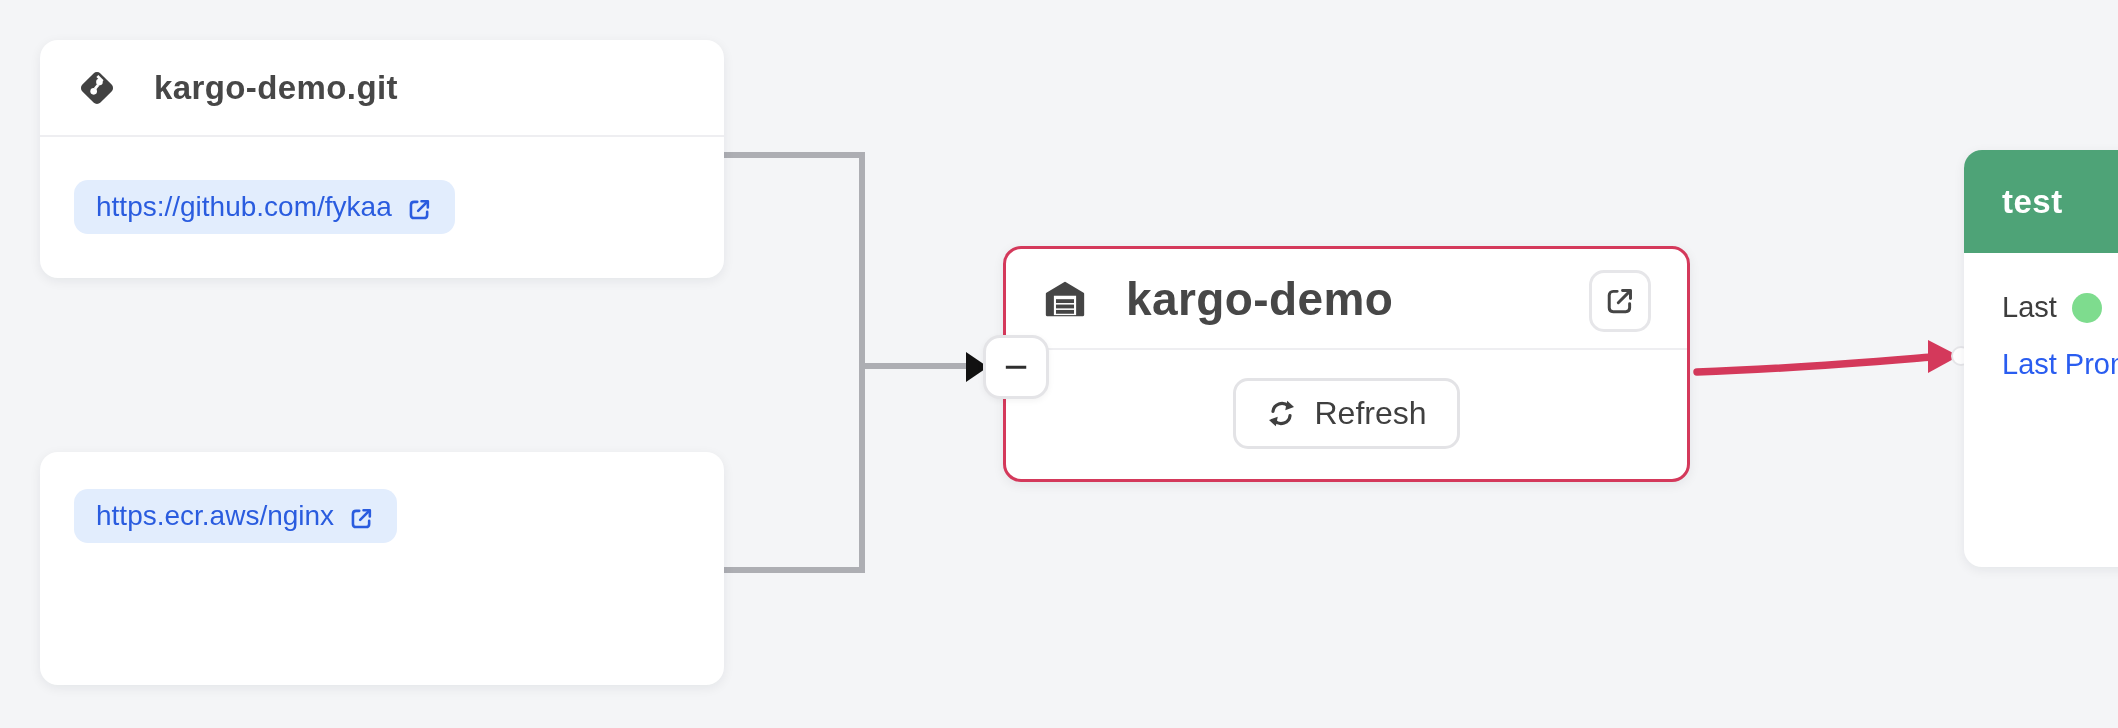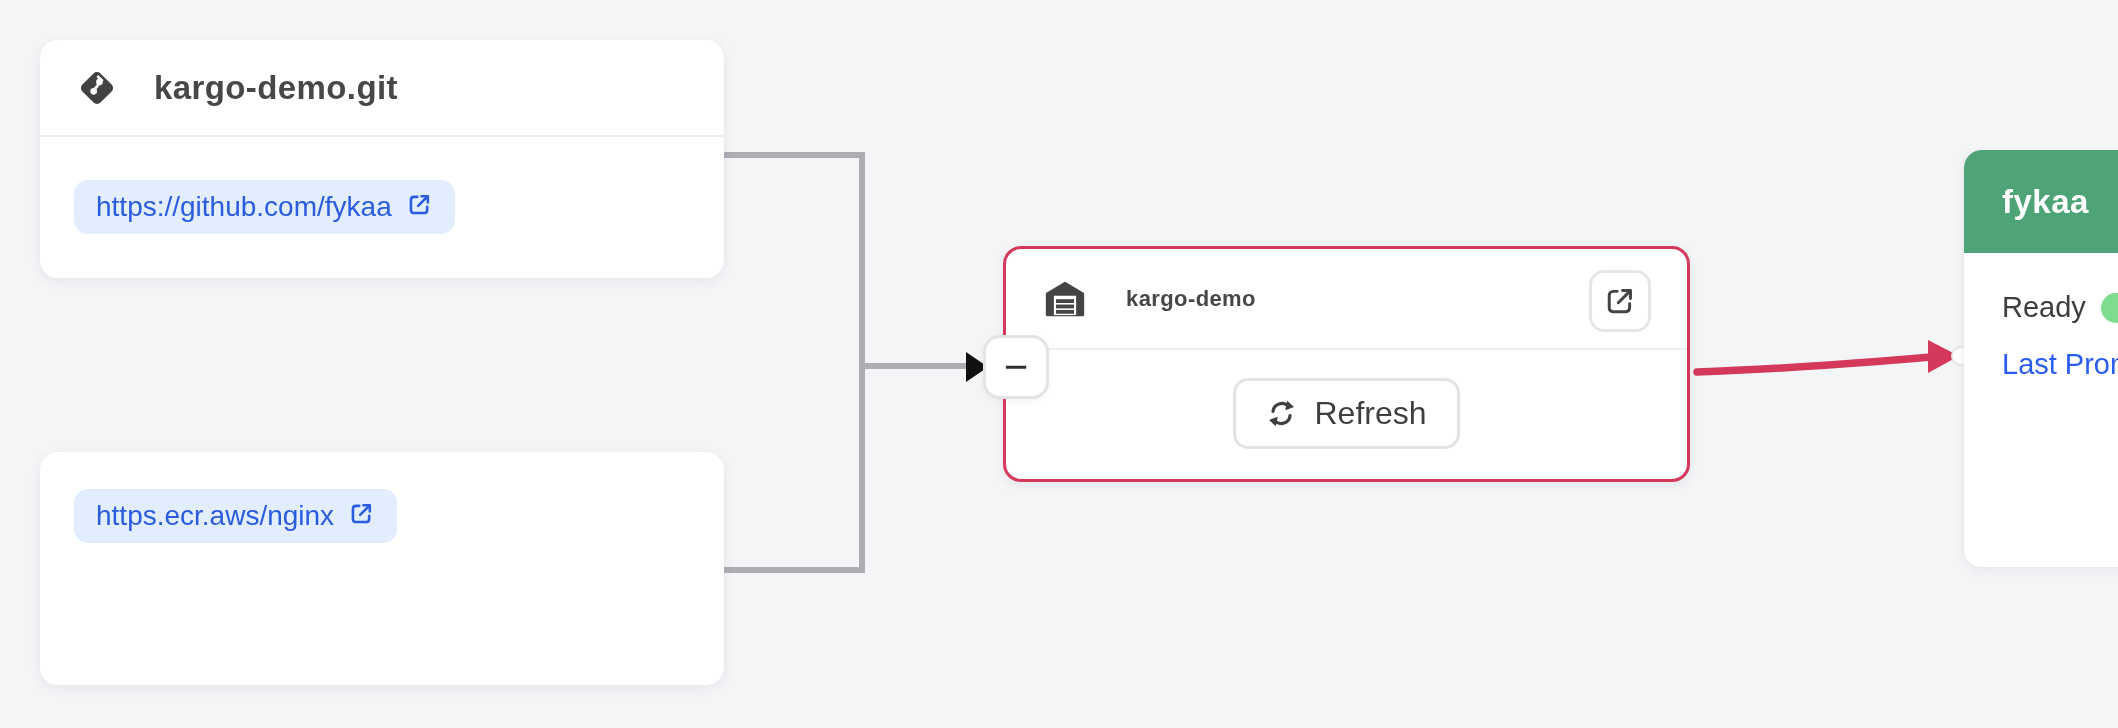--- a/index.html
+++ b/index.html
@@ -24,21 +24,21 @@
     display:flex; align-items:center; gap:36px; padding:0 36px;
     border-bottom:2px solid #eeeef1; box-sizing:border-box;
   }
   #card-git .repo-header   { height:97px; }
   #card-nginx .repo-header { height:103px; }
   .node-title { font-size:33px; font-weight:bold; color:#474747; letter-spacing:.4px; }
   .repo-body { display:flex; align-items:center; padding:0 34px; }
   #card-git .repo-body   { height:139px; }
   #card-nginx .repo-body { height:128px; }
   .chip {
-    display:inline-flex; align-items:flex-start; gap:14px;
+    display:inline-flex; align-items:flex-end; gap:14px;
     background:#e2edfd; color:#2a5cdf; font-size:28px;
     padding:11px 22px; border-radius:14px; text-decoration:none; cursor:pointer;
   }
 
   
   .warehouse-card {
     left:1003px; top:246px; width:687px; height:236px;
     border:3px solid #d4395b;
   }
   .wh-header {
@@ -139,21 +139,21 @@
     <div class="wh-header">
       <span>
         <svg width="46" height="46" viewBox="0 0 24 24">
           <path d="M2.6 20.4 V9.3 L12 3.6 L21.4 9.3 V20.4 Z" fill="#454545" stroke="#454545" stroke-width="1.2" stroke-linejoin="round"></path>
           <rect x="6.2" y="10.3" width="11.6" height="10.1" fill="#ffffff"></rect>
           <rect x="7.3" y="12.1" width="9.4" height="2.0" fill="#454545"></rect>
           <rect x="7.3" y="14.9" width="9.4" height="2.0" fill="#454545"></rect>
           <rect x="7.3" y="17.7" width="9.4" height="2.0" fill="#454545"></rect>
         </svg>
       </span>
-      <span class="node-title" style="font-size:22px;">kargo-demo</span>
+      <span class="node-title" style="font-size:46px;">kargo-demo</span>
       <span class="ext-btn">
         <svg width="34" height="34" viewBox="0 0 24 24" fill="none" stroke="#454545" stroke-width="2.1" stroke-linecap="round" stroke-linejoin="round">
           <path d="M10 5.2 H7.2 C5.5 5.2 4.4 6.3 4.4 8 V16.8 C4.4 18.5 5.5 19.6 7.2 19.6 H16 C17.7 19.6 18.8 18.5 18.8 16.8 V14"></path>
           <path d="M10.8 13.2 L19 5"></path>
           <path d="M13.8 4.6 H19.4 V10.2"></path>
         </svg>
       </span>
     </div>
     <div class="wh-body">
       <button class="refresh-btn">
@@ -168,25 +168,25 @@
         <span>Refresh</span>
       </button>
     </div>
     <div class="collapse-btn">
       <span>−</span>
     </div>
   </div>
 
   <div class="card stage-card">
     <div class="stage-header">
-      <span>fykaa</span>
+      <span>test</span>
     </div>
     <div class="stage-body">
       <div class="status-row">
-        <span>Ready</span>
+        <span>Last</span>
         <span class="status-dot"></span>
       </div>
       <div class="last-promo">
         <span>Last Promotion</span>
       </div>
     </div>
   </div>
 
 </div>
 

